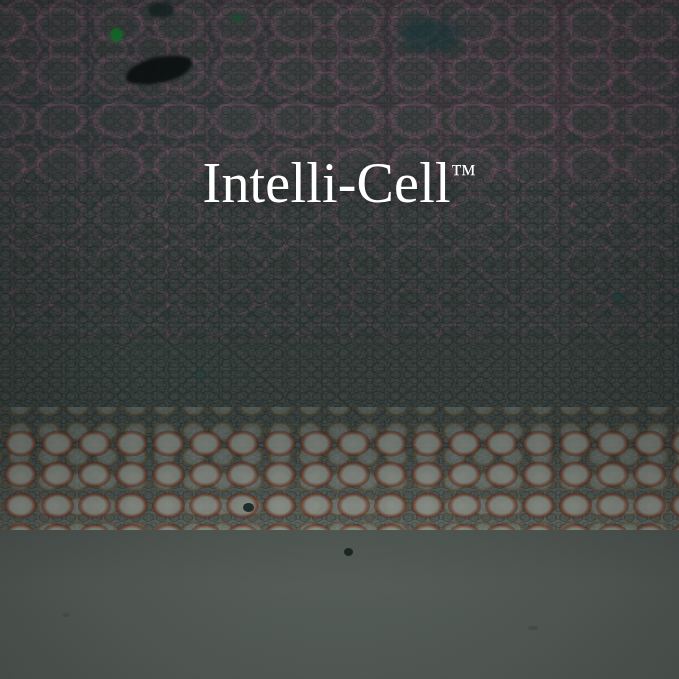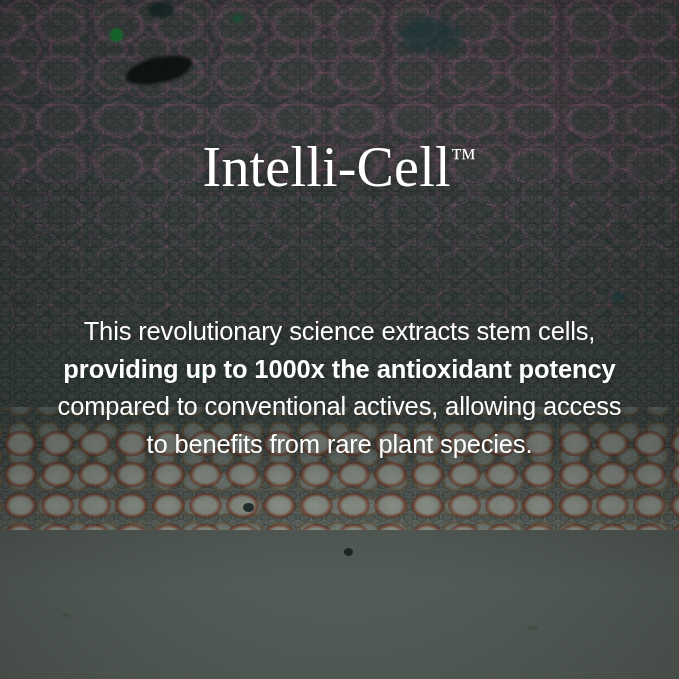--- a/index.html
+++ b/index.html
@@ -262,21 +262,21 @@
   
   .content {
     position: absolute;
     inset: 0;
     display: flex;
     flex-direction: column;
     align-items: center;
     z-index: 6;
   }
   .headline {
-    margin: 0;
+    margin: 16px;
     padding: 0 30px;
     font-family: "Liberation Serif", "DejaVu Serif", serif;
     font-weight: 400;
     font-size: 56px;
     line-height: 70px;
     letter-spacing: 0.2px;
     color: #ffffff;
     text-align: center;
     position: absolute;
     top: 123px;
@@ -350,18 +350,15 @@
     <div class="scrim"></div>
     <div class="vignette"></div>
   </div>
 
   <div class="content">
 
     <h1 class="headline">
       <span>Intelli-Cell</span><sup class="tm">™</sup>
     </h1>
 
-    <p class="body-copy">
-      <span>This revolutionary science extracts stem cells, </span><b>providing up to 1000x the antioxidant potency</b><span> compared to conventional actives, allowing access to benefits from rare plant species.</span>
-    </p>
 
   </div>
 </div>
 
 </body></html>

